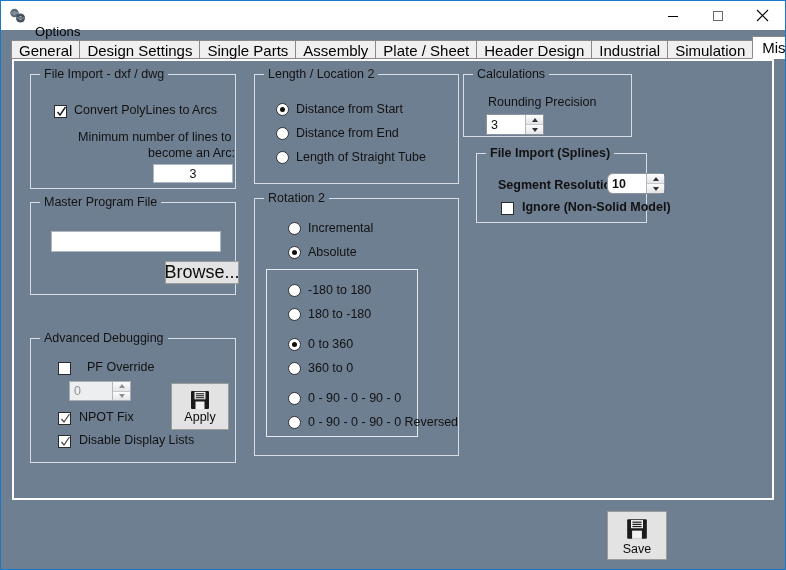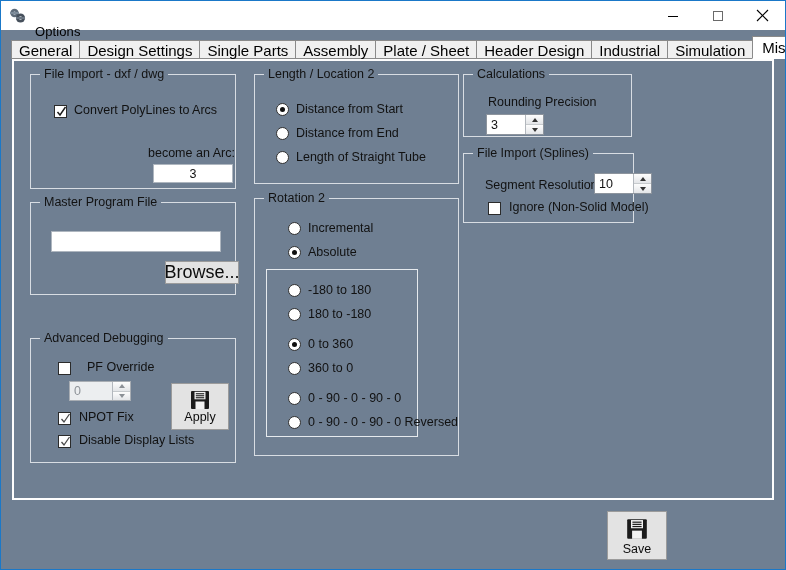--- a/index.html
+++ b/index.html
@@ -313,20 +313,21 @@
 
       <span class="cb" style="left:23px; top:30px;">
         <span class="tick">
           <svg width="11" height="13" viewBox="0 0 11 13">
               <polyline points="1.5,7 4,10 9.5,2" fill="none" stroke="#1a1a1a" stroke-width="1.4"></polyline>
             </svg>
         </span>
       </span>
       <span class="lbl" style="left:43px; top:28px;">Convert PolyLines to Arcs</span>
 
+      <span class="lbl" style="left:47px; top:55px;">Minimum number of lines to</span>
       <span class="lbl" style="left:117px; top:71px;">become an Arc:</span>
 
       <span class="txt center" style="left:122px; top:89px; width:80px; height:19px;">3</span>
     </div>
 
     <div class="group" style="left:16px; top:141px; width:206px; height:93px;">
       <span class="group-title">Master Program File</span>
 
       <span class="txt" style="left:20px; top:28px; width:170px; height:21px;" title=""></span>
 
@@ -445,26 +446,26 @@
           <span class="a up">
               <i></i>
             </span>
           <span class="a dn">
               <i></i>
             </span>
         </span>
       </span>
     </div>
 
-    <div class="group" style="left:449px; top:92px; width:171px; height:70px;">
+    <div class="group" style="left:462px; top:92px; width:171px; height:70px;font-weight:bold;">
       <span class="group-title">File Import (Splines)</span>
 
       <span class="lbl" style="left:21px; top:24px;">Segment Resolution:</span>
 
-      <span class="spin" style="left:130px; top:19px; width:58px; height:21px;">
+      <span class="spin" style="left:130px; top:19px; width:58px; height:21px;border-radius:6px;">
         <span class="val">10</span>
         <span class="arrows">
           <span class="a up">
               <i></i>
             </span>
           <span class="a dn">
               <i></i>
             </span>
         </span>
       </span>

